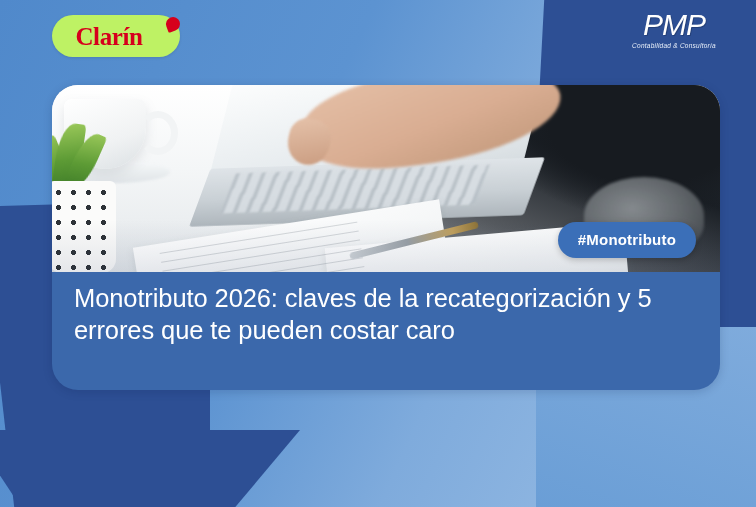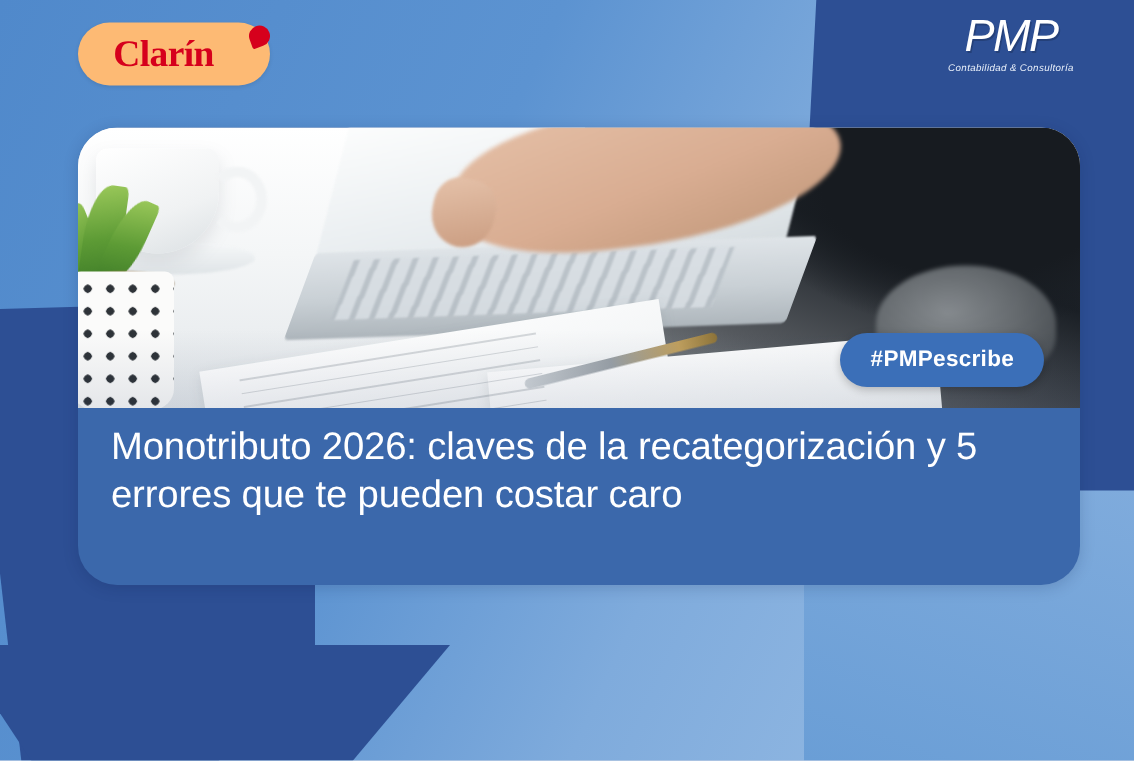--- a/index.html
+++ b/index.html
@@ -77,21 +77,21 @@
     width: 100%;
     height: 72px;
     z-index: 5;
   }
   .clarin-pill {
     position: absolute;
     left: 52px;
     top: 15px;
     width: 128px;
     height: 42px;
-    background: #fdba74;
+    background: #bef264;
     border-radius: 21px;
     display: flex;
     align-items: center;
     justify-content: center;
     box-shadow: 0 1px 3px rgba(0,0,0,0.10);
   }
   .clarin-wordmark {
     font-family: "Liberation Serif", serif;
     font-weight: bold;
     font-size: 25px;
@@ -485,20 +485,20 @@
         <div class="desk-leaf leaf2"></div>
         <div class="desk-leaf leaf1"></div>
         <div class="desk-leaf leaf3"></div>
         <div class="desk-soil"></div>
         <div class="desk-plant-pot">
           <div class="desk-dots"></div>
         </div>
         <div class="hero-vignette"></div>
       </div>
 
-      <div class="hashtag">#PMPescribe</div>
+      <div class="hashtag">#Monotributo</div>
     </div>
 
     <div class="headline">Monotributo 2026: claves de la recategorización y 5 errores que te pueden costar caro</div>
   </div>
 
 
 </div>
 
 </body></html>

